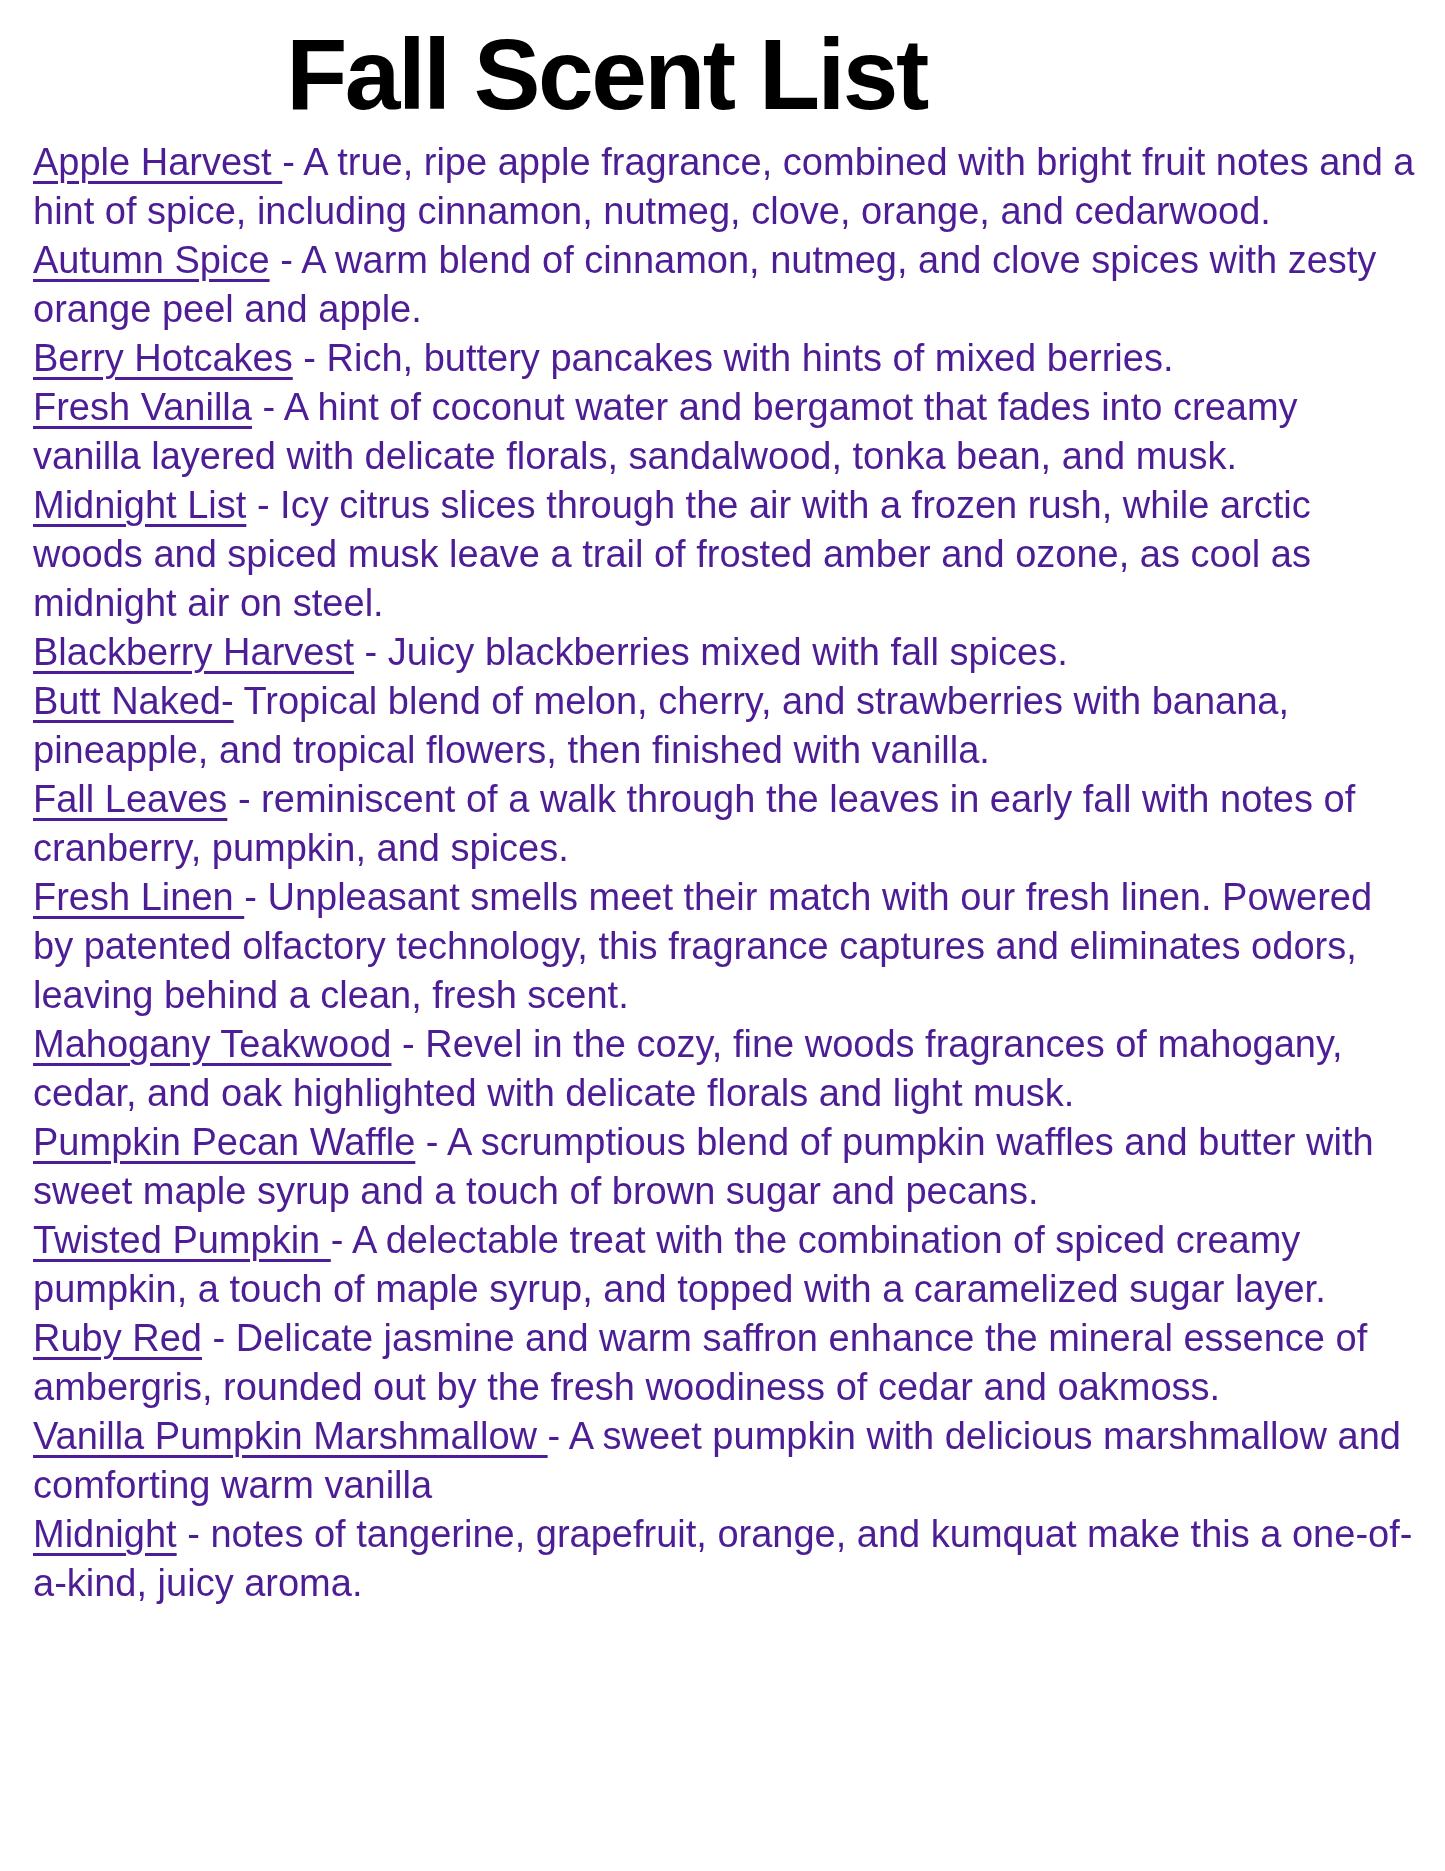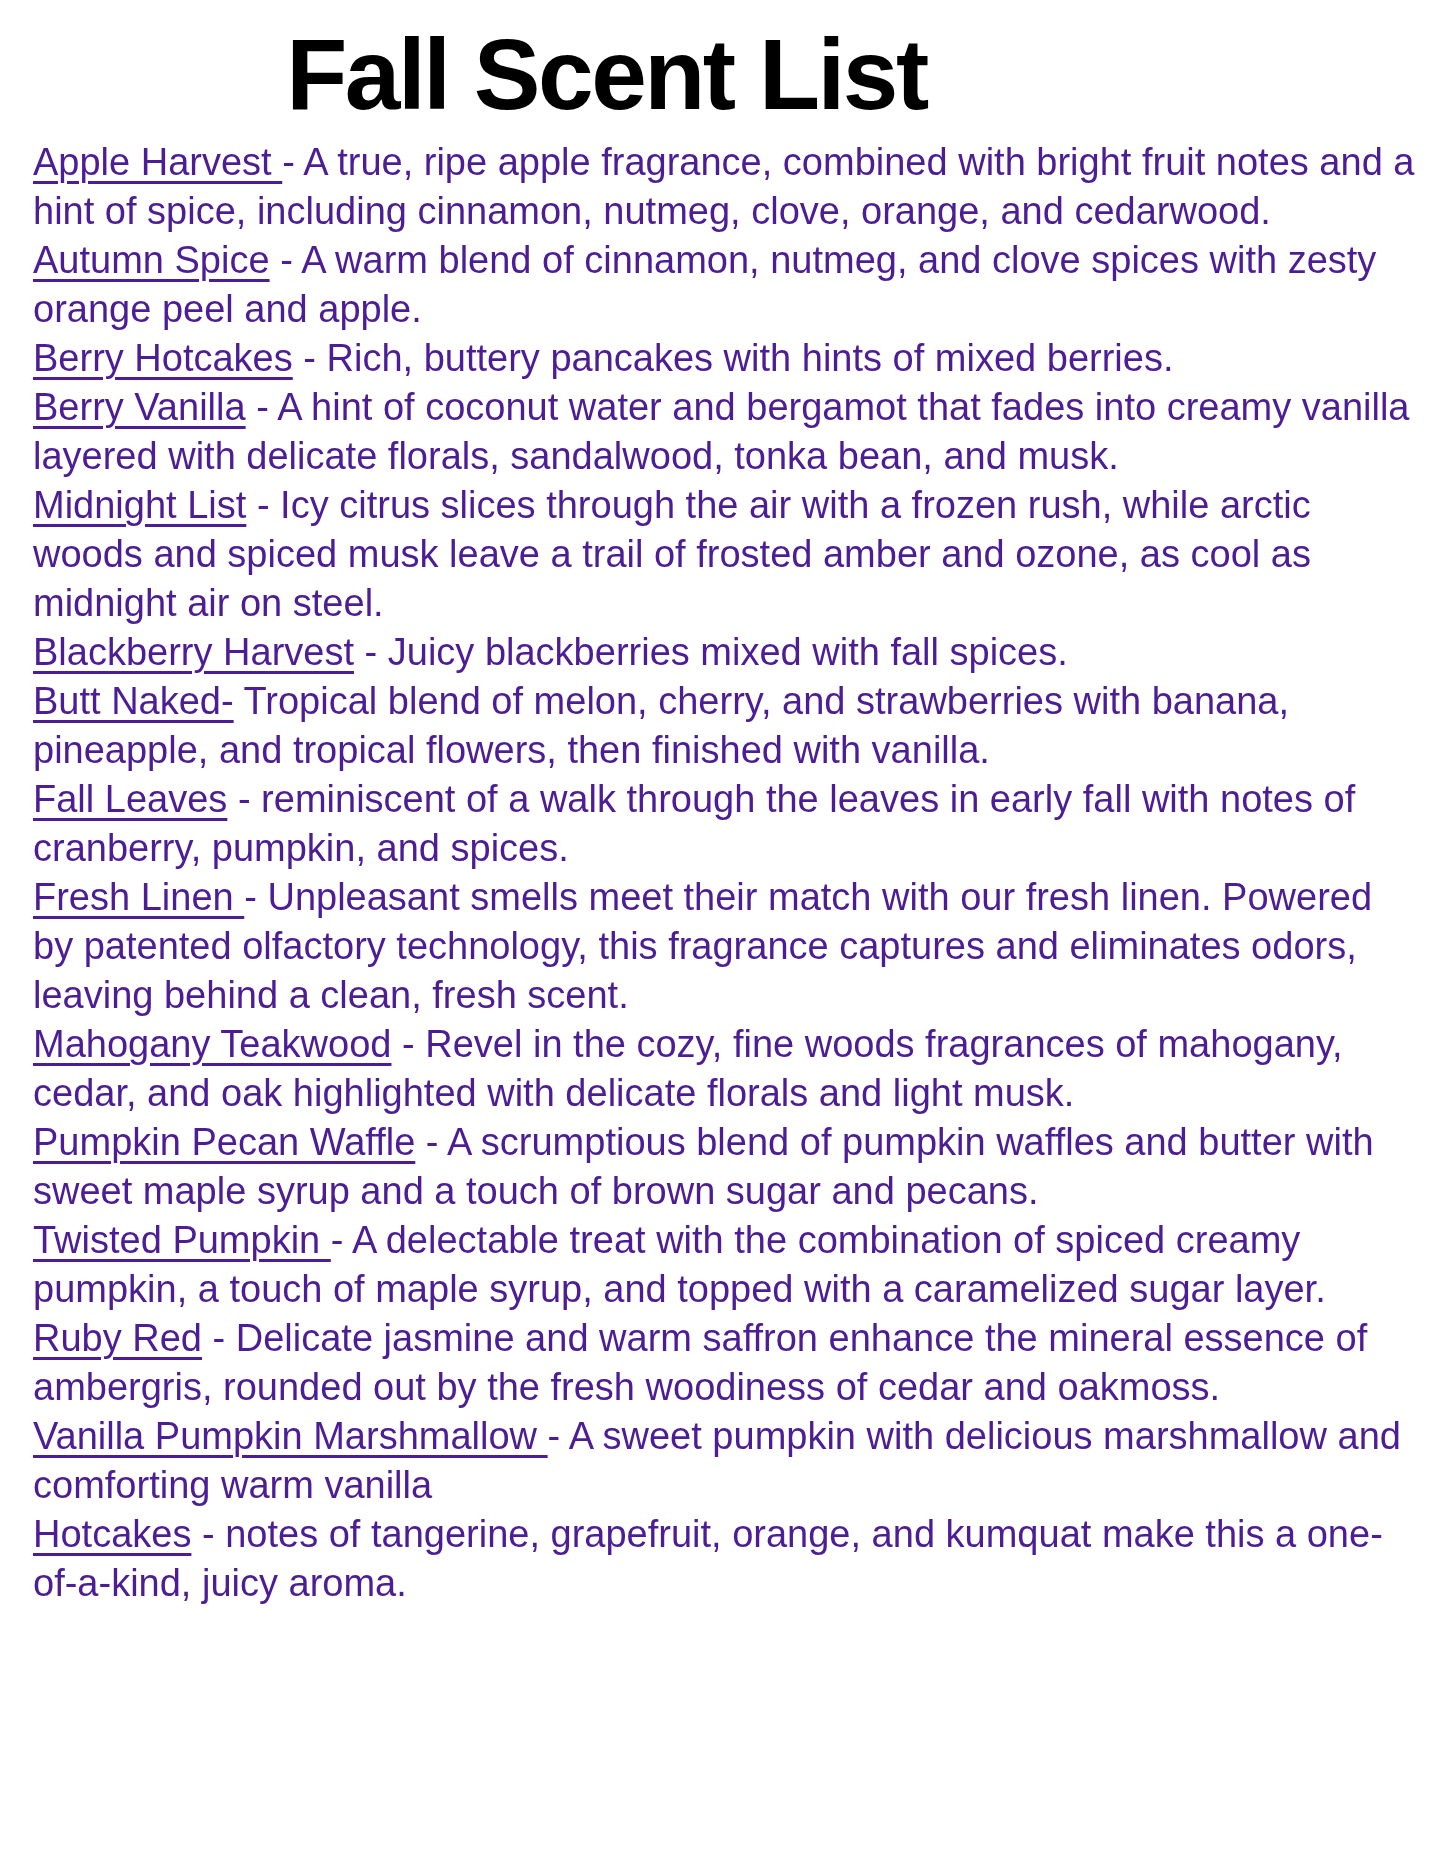--- a/index.html
+++ b/index.html
@@ -48,21 +48,21 @@
 <div class="page">
   <h1 class="doc-title">Fall Scent List</h1>
 
   <div class="scent-list" id="scent-list">
   <p class="scent"><span class="scent-name">Apple Harvest </span><span class="scent-sep">- </span><span class="scent-desc">A true, ripe apple fragrance, combined with bright fruit notes and a hint of spice, including cinnamon, nutmeg, clove, orange, and cedarwood.</span></p>
 
   <p class="scent"><span class="scent-name">Autumn Spice</span><span class="scent-sep"> - </span><span class="scent-desc">A warm blend of cinnamon, nutmeg, and clove spices with zesty orange peel and apple.</span></p>
 
   <p class="scent"><span class="scent-name">Berry Hotcakes</span><span class="scent-sep"> - </span><span class="scent-desc">Rich, buttery pancakes with hints of mixed berries.</span></p>
 
-  <p class="scent"><span class="scent-name">Berry Vanilla</span><span class="scent-sep"> - </span><span class="scent-desc">A hint of coconut water and bergamot that fades into creamy vanilla layered with delicate florals, sandalwood, tonka bean, and musk.</span></p>
+  <p class="scent"><span class="scent-name">Fresh Vanilla</span><span class="scent-sep"> - </span><span class="scent-desc">A hint of coconut water and bergamot that fades into creamy vanilla layered with delicate florals, sandalwood, tonka bean, and musk.</span></p>
 
   <p class="scent"><span class="scent-name">Midnight List</span><span class="scent-sep"> - </span><span class="scent-desc">Icy citrus slices through the air with a frozen rush, while arctic woods and spiced musk leave a trail of frosted amber and ozone, as cool as midnight air on steel.</span></p>
 
   <p class="scent"><span class="scent-name">Blackberry Harvest</span><span class="scent-sep"> - </span><span class="scent-desc">Juicy blackberries mixed with fall spices.</span></p>
 
   <p class="scent"><span class="scent-name">Butt Naked-</span><span class="scent-sep"> </span><span class="scent-desc">Tropical blend of melon, cherry, and strawberries with banana, pineapple, and tropical flowers, then finished with vanilla.</span></p>
 
   <p class="scent"><span class="scent-name">Fall Leaves</span><span class="scent-sep"> - </span><span class="scent-desc">reminiscent of a walk through the leaves in early fall with notes of cranberry, pumpkin, and spices.</span></p>
 
   <p class="scent"><span class="scent-name">Fresh Linen </span><span class="scent-sep">- </span><span class="scent-desc">Unpleasant smells meet their match with our fresh linen. Powered by patented olfactory technology, this fragrance captures and eliminates odors, leaving behind a clean, fresh scent.</span></p>
@@ -71,15 +71,15 @@
 
 
   <p class="scent"><span class="scent-name">Pumpkin Pecan Waffle</span><span class="scent-sep"> - </span><span class="scent-desc">A scrumptious blend of pumpkin waffles and butter with sweet maple syrup and a touch of brown sugar and pecans.</span></p>
 
   <p class="scent"><span class="scent-name">Twisted Pumpkin </span><span class="scent-sep">- </span><span class="scent-desc">A delectable treat with the combination of spiced creamy pumpkin, a touch of maple syrup, and topped with a caramelized sugar layer.</span></p>
 
   <p class="scent"><span class="scent-name">Ruby Red</span><span class="scent-sep"> - </span><span class="scent-desc">Delicate jasmine and warm saffron enhance the mineral essence of ambergris, rounded out by the fresh woodiness of cedar and oakmoss.</span></p>
 
   <p class="scent"><span class="scent-name">Vanilla Pumpkin Marshmallow </span><span class="scent-sep">- </span><span class="scent-desc">A sweet pumpkin with delicious marshmallow and comforting warm vanilla</span></p>
 
-  <p class="scent"><span class="scent-name">Hotcakes</span><span class="scent-sep"> - </span><span class="scent-desc">notes of tangerine, grapefruit, orange, and kumquat make this a one-of-a-kind, juicy aroma.</span></p>
+  <p class="scent"><span class="scent-name">Midnight</span><span class="scent-sep"> - </span><span class="scent-desc">notes of tangerine, grapefruit, orange, and kumquat make this a one-of-a-kind, juicy aroma.</span></p>
 </div>
 </div>
 
 </body></html>

